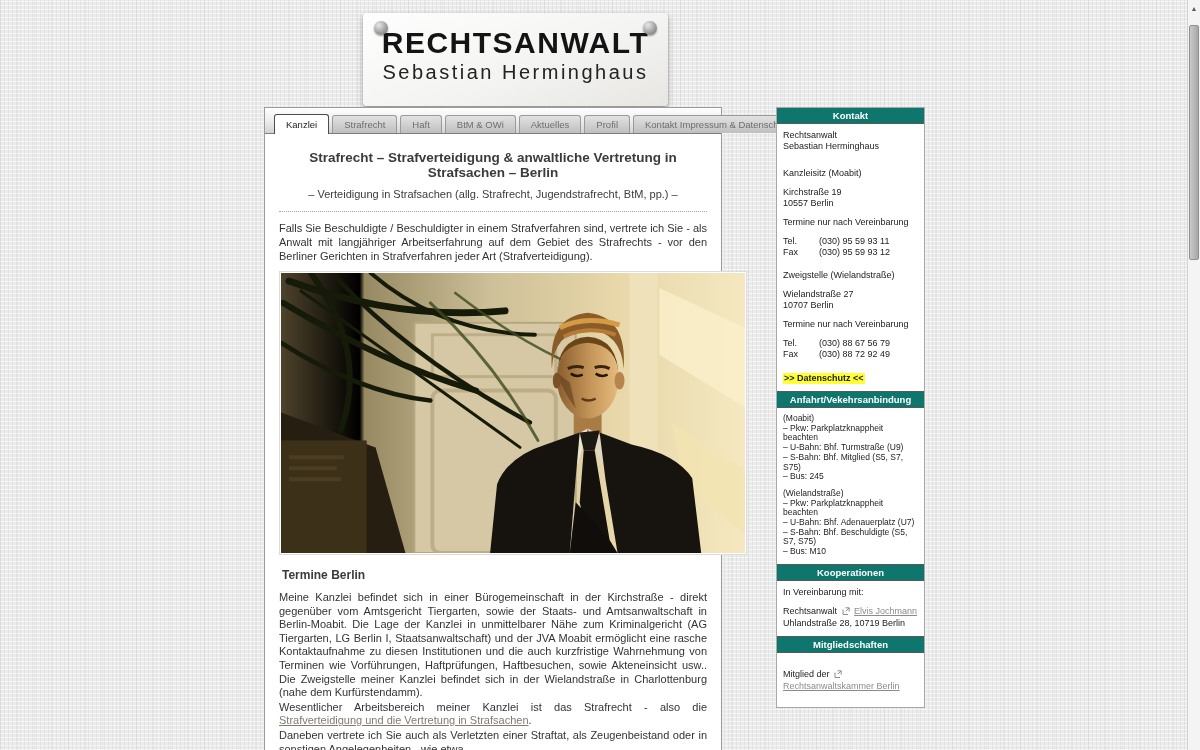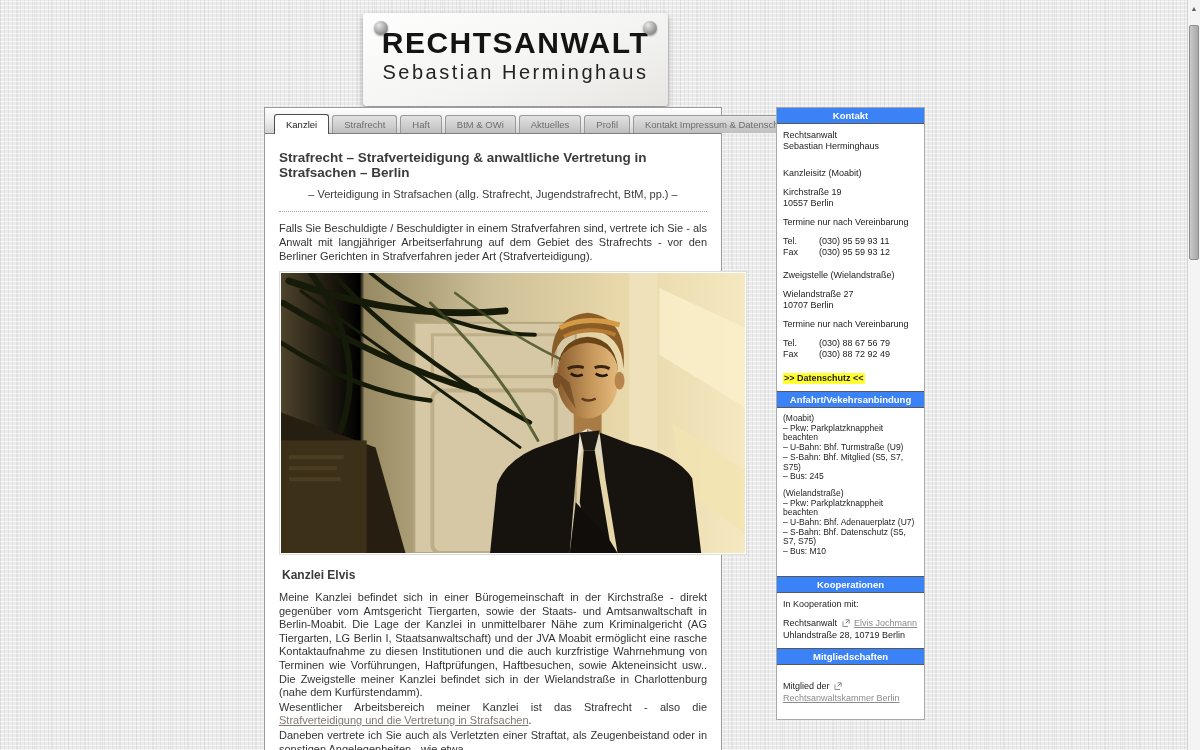--- a/index.html
+++ b/index.html
@@ -47,21 +47,21 @@
     font-size:9.5px; color:#6e6e6e; white-space:nowrap;
     background:linear-gradient(#e2e2e2,#bfbfbf);
     border:1px solid #9a9a9a; border-bottom:none;
     border-radius:3px 3px 0 0; cursor:default;
   }
   .tab.active {
     height:20px; line-height:19px; margin-bottom:-1px; position:relative; z-index:2;
     background:#fff; color:#1c1c1c; border-color:#4c4c4c;
   }
   .content { padding:8px 14px 0 14px; }
-  .page-title { margin-top:8px; font-size:13.5px; font-weight:bold; color:#3b3b3b; }
+  .page-title { margin-top:8px; text-align:center; font-size:13.5px; font-weight:bold; color:#3b3b3b; }
   .subtitle1 { margin-top:15px; text-align:center; font-size:11px; color:#3b3b3b; }
   .subtitle2 { margin-top:8px; padding-bottom:11px; text-align:center; font-size:11px; color:#3b3b3b;
                border-bottom:1px dotted #a5a5a5; }
   .para { margin-top:9px; font-size:11px; line-height:14px; text-align:justify; color:#333; }
   .tight-block { margin-top:1px; font-size:11px; line-height:13.6px; text-align:justify; color:#333; }
   .section-head { margin:13px 0 9px 3px; font-size:12px; font-weight:bold; color:#3b3b3b; }
   a.link-gray { color:#837a70; text-decoration:underline; cursor:pointer; }
 
   .photo-frame {
     width:468px; height:284px; margin:8px auto 2px auto;
@@ -69,21 +69,21 @@
   }
   .photo-frame svg { display:block; width:100%; height:100%; }
 
   
   .sidebar {
     position:absolute; left:776px; top:107px; width:149px;
     background:#fff; border:1px solid #a8a8a8;
     font-size:9px; line-height:11px; color:#222;
   }
   .side-header {
-    background:#3b82f6; border-top:1px solid #585858; border-bottom:1px solid #585858;
+    background:#0f766e; border-top:1px solid #585858; border-bottom:1px solid #585858;
     color:#fff; font-size:9.5px; font-weight:bold; text-align:center; padding:2px 0;
   }
   .sidebar > .side-header:first-child { border-top:none; }
   .side-content { padding:6px 6px 7px 6px; }
   .grp { margin-bottom:8px; }
   .contact-row { display:flex; }
   .contact-row .lbl { width:36px; flex:none; }
   .contact-row .val { flex:1; }
   .datenschutz-link { display:inline-block; margin-top:5px; background:#ffff33; color:#1c1c1c;
     font-weight:bold; text-decoration:none; padding:0 1px; cursor:pointer; }
@@ -191,21 +191,21 @@
         <path d="M284 64 Q308 52 336 62" stroke="#b87c34" stroke-width="4" fill="none"></path>
         <path d="M288 96 Q296 92 304 95 M315 95 Q323 92 330 96" stroke="#3a2513" stroke-width="3" fill="none"></path>
         <path d="M291 101 q6 4 12 1 M316 101 q6 4 12 1" stroke="#241608" stroke-width="2.5" fill="none"></path>
         <path d="M302 126 Q308 130 316 126" stroke="#5d3a1c" stroke-width="2.5" fill="none"></path>
         <path d="M277 100 Q284 120 296 136 L290 110 Z" fill="#5b3a1c" opacity=".55"></path>
         <ellipse cx="340" cy="108" rx="5" ry="9" fill="#b5854d"></ellipse>
         <ellipse cx="277" cy="108" rx="4" ry="8" fill="#7a5026"></ellipse>
       </svg>
     </div>
 
-    <div class="section-head">Kanzlei Elvis</div>
+    <div class="section-head">Termine Berlin</div>
 
     <div class="tight-block">Meine Kanzlei befindet sich in einer Bürogemeinschaft in der Kirchstraße - direkt gegenüber vom Amtsgericht Tiergarten, sowie der Staats- und Amtsanwaltschaft in Berlin-Moabit. Die Lage der Kanzlei in unmittelbarer Nähe zum Kriminalgericht (AG Tiergarten, LG Berlin I, Staatsanwaltschaft) und der JVA Moabit ermöglicht eine rasche Kontaktaufnahme zu diesen Institutionen und die auch kurzfristige Wahrnehmung von Terminen wie Vorführungen, Haftprüfungen, Haftbesuchen, sowie Akteneinsicht usw.. Die Zweigstelle meiner Kanzlei befindet sich in der Wielandstraße in Charlottenburg (nahe dem Kurfürstendamm).</div>
     <div class="tight-block">
       <span>Wesentlicher Arbeitsbereich meiner Kanzlei ist das Strafrecht - also die </span><a class="link-gray">Strafverteidigung und die Vertretung in Strafsachen</a><span>.</span>
     </div>
     <div class="tight-block">
       <span>Daneben vertrete ich Sie auch als Verletzten einer Straftat, als Zeugenbeistand oder in sonstigen Angelegenheiten - wie etwa </span>
     </div>
 
   </div>
@@ -260,32 +260,32 @@
 
   <div class="side-header">Anfahrt/Vekehrsanbindung</div>
   <div class="side-content anfahrt">
     <div class="grp">
       <div>(Moabit)</div>
       <div>– Pkw: Parkplatzknappheit beachten</div>
       <div>– U-Bahn: Bhf. Turmstraße (U9)</div>
       <div>– S-Bahn: Bhf. Mitglied (S5, S7, S75)</div>
       <div>– Bus: 245</div>
     </div>
-    <div class="grp" style="margin-bottom:12px;">
+    <div class="grp" style="margin-bottom:0;">
       <div>(Wielandstraße)</div>
       <div>– Pkw: Parkplatzknappheit beachten</div>
       <div>– U-Bahn: Bhf. Adenauerplatz (U7)</div>
-      <div>– S-Bahn: Bhf. Datenschutz (S5, S7, S75)</div>
+      <div>– S-Bahn: Bhf. Beschuldigte (S5, S7, S75)</div>
       <div>– Bus: M10</div>
     </div>
   </div>
 
   <div class="side-header">Kooperationen</div>
   <div class="side-content">
-    <div class="grp">In Kooperation mit:</div>
+    <div class="grp">In Vereinbarung mit:</div>
     <div>
       <span>Rechtsanwalt</span>
       <span class="ext-icon"><svg width="8" height="8" viewBox="0 0 8 8">
             <path d="M1 2.5 v5 h5 M3.5 .8 h3.7 v3.7 M7 1 L3.8 4.2" stroke="#8c8c8c" stroke-width="1" fill="none"></path>
           </svg></span>
       <a class="side-link">Elvis Jochmann</a>
     </div>
     <div>Uhlandstraße 28, 10719 Berlin</div>
   </div>
 

